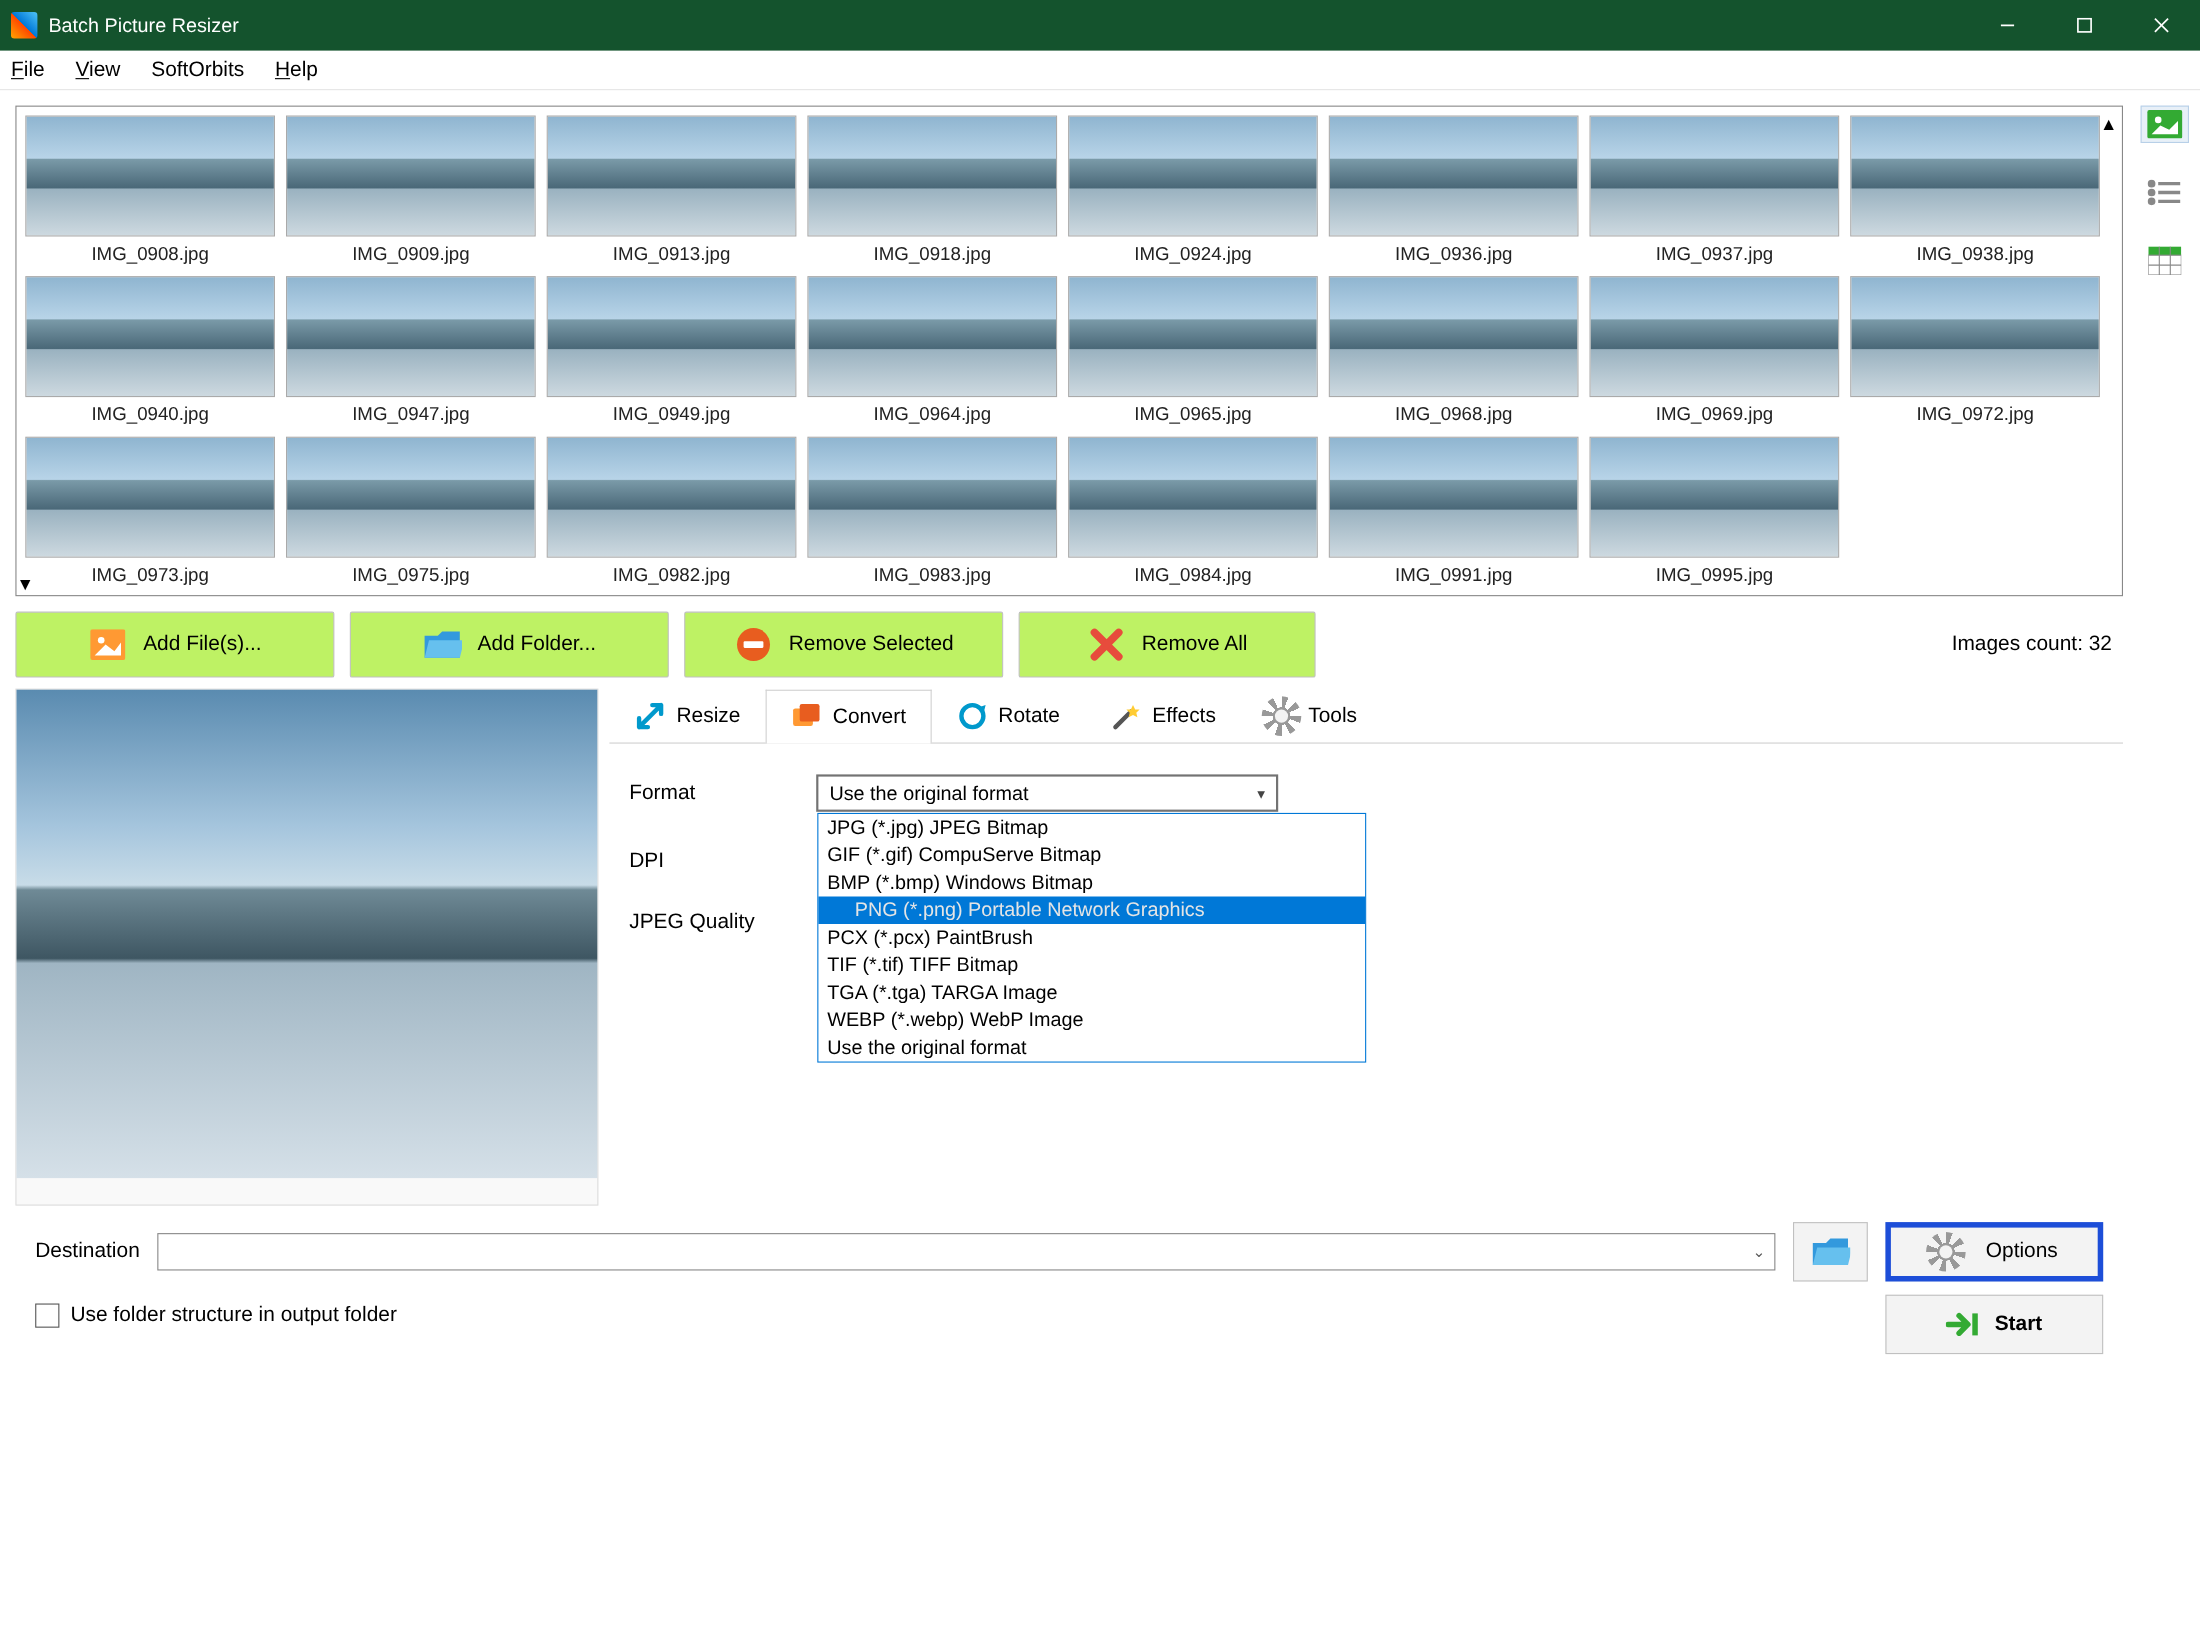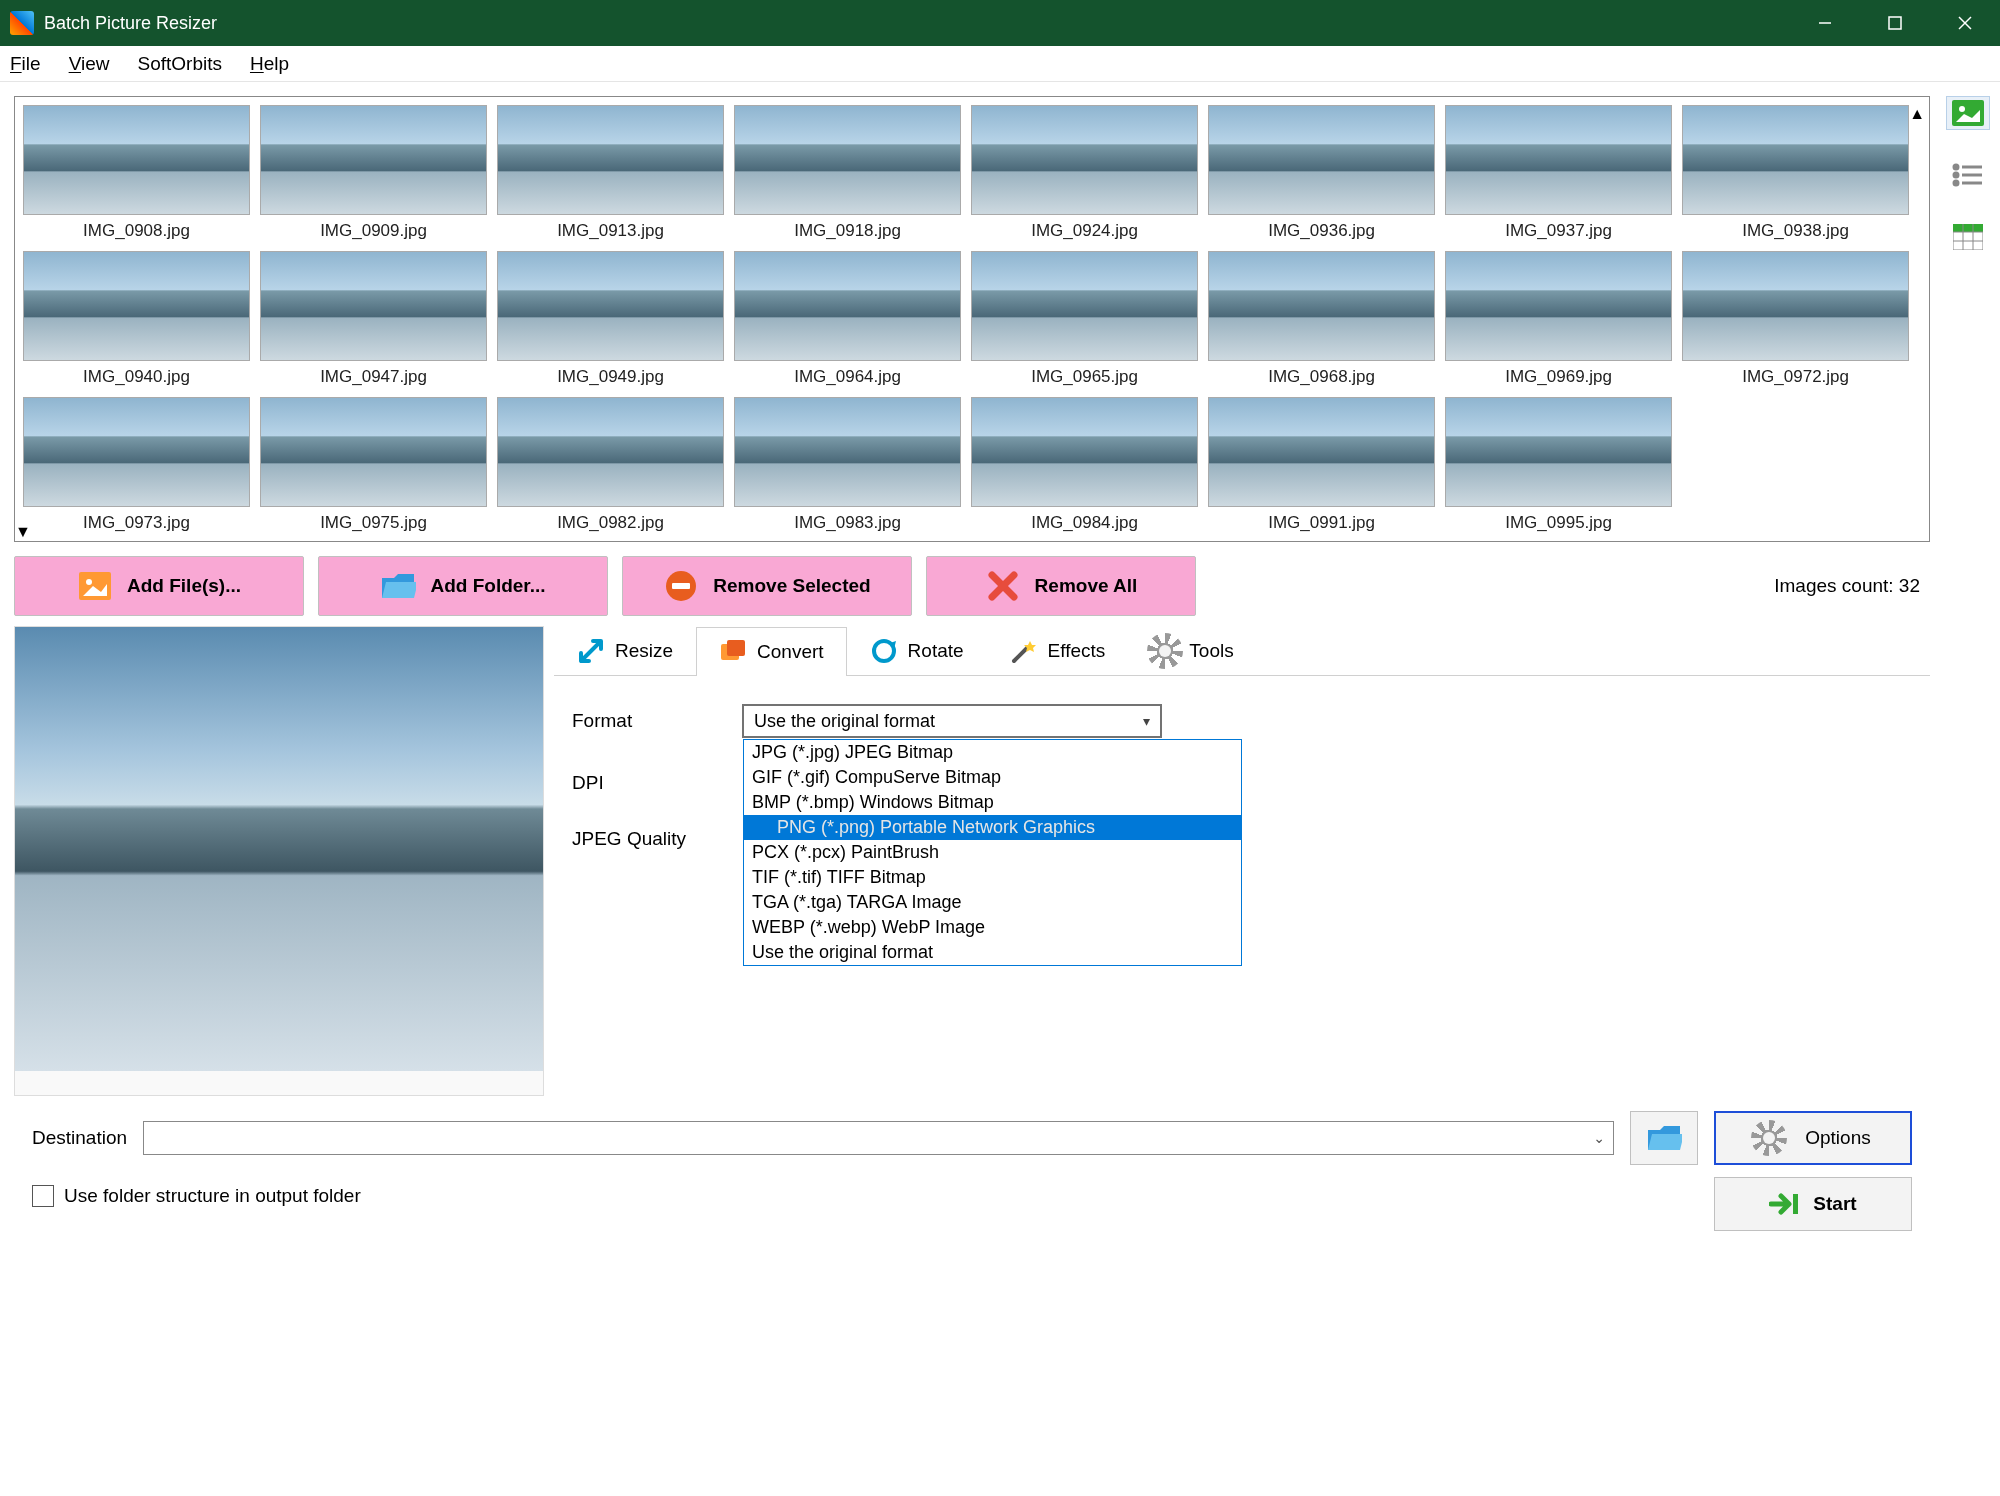--- a/index.html
+++ b/index.html
@@ -19,21 +19,21 @@
 .main-area { display: flex; flex: 1; min-height: 0; }
 
 .gallery-wrap { flex: 1; padding: 14px 14px 0 14px; display: flex; flex-direction: column; min-height: 0; }
 .gallery-border { border: 1px solid #888; padding: 8px 4px 8px 8px; position: relative; flex: 0 0 auto; display: flex; }
 .gallery { display: grid; grid-template-columns: repeat(8, 1fr); gap: 10px 10px; flex: 1; }
 .thumb-item { display:flex; flex-direction:column; align-items:center; }
 .thumb-img { width: 100%; height: 110px; background: linear-gradient(to bottom, #8fb5d0 0%, #b8d4e8 35%, #7a9aa8 36%, #4a6878 60%, #9ab2c0 61%, #cdd9e0 100%); border: 1px solid #aaa; }
 .thumb-label { font-size: 17px; margin-top: 6px; color: #222; }
 
 .toolbar-row { display:flex; align-items:center; gap: 14px; margin-top: 14px; }
-.big-btn { height: 60px; border: 1px solid #c0c0c0; background: #f9a8d4; display:flex; align-items:center; justify-content:center; gap: 14px; padding: 0 24px; font-size: 19px; cursor:pointer; border-radius:2px;font-weight:bold; }
+.big-btn { height: 60px; border: 1px solid #c0c0c0; background: #bef264; display:flex; align-items:center; justify-content:center; gap: 14px; padding: 0 24px; font-size: 19px; cursor:pointer; border-radius:2px; }
 .big-btn .icon { width: 36px; height: 36px; display:flex;align-items:center;justify-content:center; }
 .img-count { margin-left:auto; font-size:19px; padding-right:10px; }
 
 .tabs-row { display:flex; margin-top: 10px; }
 .preview-pane { width: 530px; height: 470px; border:1px solid #ddd; background:#f9f9f9; display:flex;align-items:flex-start;justify-content:center; }
 .preview-img { width: 100%; height: 444px; background: linear-gradient(to bottom, #5a8bb0 0%, #a5c5dd 28%, #c8dce8 40%, #6f8a96 41%, #3e5662 55%, #9fb5c3 56%, #d5e0e8 100%); }
 
 .tabs-area { flex:1; margin-left: 10px; }
 .tab-strip { display:flex; border-bottom:1px solid #d0d0d0; }
 .tab { display:flex; align-items:center; gap:10px; padding: 10px 22px; font-size:19px; cursor:pointer; border:1px solid transparent; border-bottom:none; }
@@ -46,21 +46,21 @@
 .combo .chev { color:#444; font-size:14px; }
 .dropdown { position:absolute; left:-1px; top:33px; width:499px; border:1px solid #0078d7; background:#fff; z-index:10; }
 .dropdown .opt { padding: 2px 8px; font-size:18px; cursor:pointer; }
 .dropdown .opt.hl { background:#0078d7; color:#e5e5e5;padding-left:33px; }
 
 .bottom { padding: 14px 18px; border-top:1px solid transparent; }
 .dest-row { display:flex; align-items:center; gap:16px; font-size:19px; }
 .dest-row .dest-input { flex:1; height:34px; border:1px solid #888; display:flex;align-items:center;justify-content:flex-end;padding:0 8px; }
 .dest-row .dest-input .chev { color:#555; font-size:14px; }
 .small-btn { width:68px; height:54px; border:1px solid #c0c0c0; background:#f3f3f3; display:flex;align-items:center;justify-content:center; cursor:pointer; }
-.opt-btn { width: 198px; height:54px; border:2px solid #1d4ed8; background:#f3f3f3; display:flex;align-items:center;justify-content:center;gap:22px;font-size:19px;cursor:pointer; }
+.opt-btn { width: 198px; height:54px; border:5px solid #1d4ed8; background:#f3f3f3; display:flex;align-items:center;justify-content:center;gap:22px;font-size:19px;cursor:pointer; }
 .check-row { display:flex;align-items:center;gap:10px;margin-top:20px;font-size:19px; }
 .check-row .cbox { width:22px;height:22px;border:1px solid #555;background:#fff; }
 .start-row { display:flex; justify-content:flex-end; margin-top: -30px; }
 .start-btn { width: 198px; height:54px; border:1px solid #c0c0c0; background:#f3f3f3; display:flex;align-items:center;justify-content:center;gap:12px;font-size:19px;font-weight:bold;cursor:pointer; }
 
 .side-tools { width: 56px; padding: 14px 8px 0 0; display:flex; flex-direction:column; gap:28px; align-items:center; }
 .side-tool { width:44px; height:34px; display:flex;align-items:center;justify-content:center;cursor:pointer; border:1px solid transparent; }
 .side-tool.active { border-color: #b8d0e8; background:#e8f0f8; }
 
 .gear-icon { width:28px;height:28px;border-radius:50%;background:radial-gradient(circle,#999 40%,transparent 41%);position:relative; }

